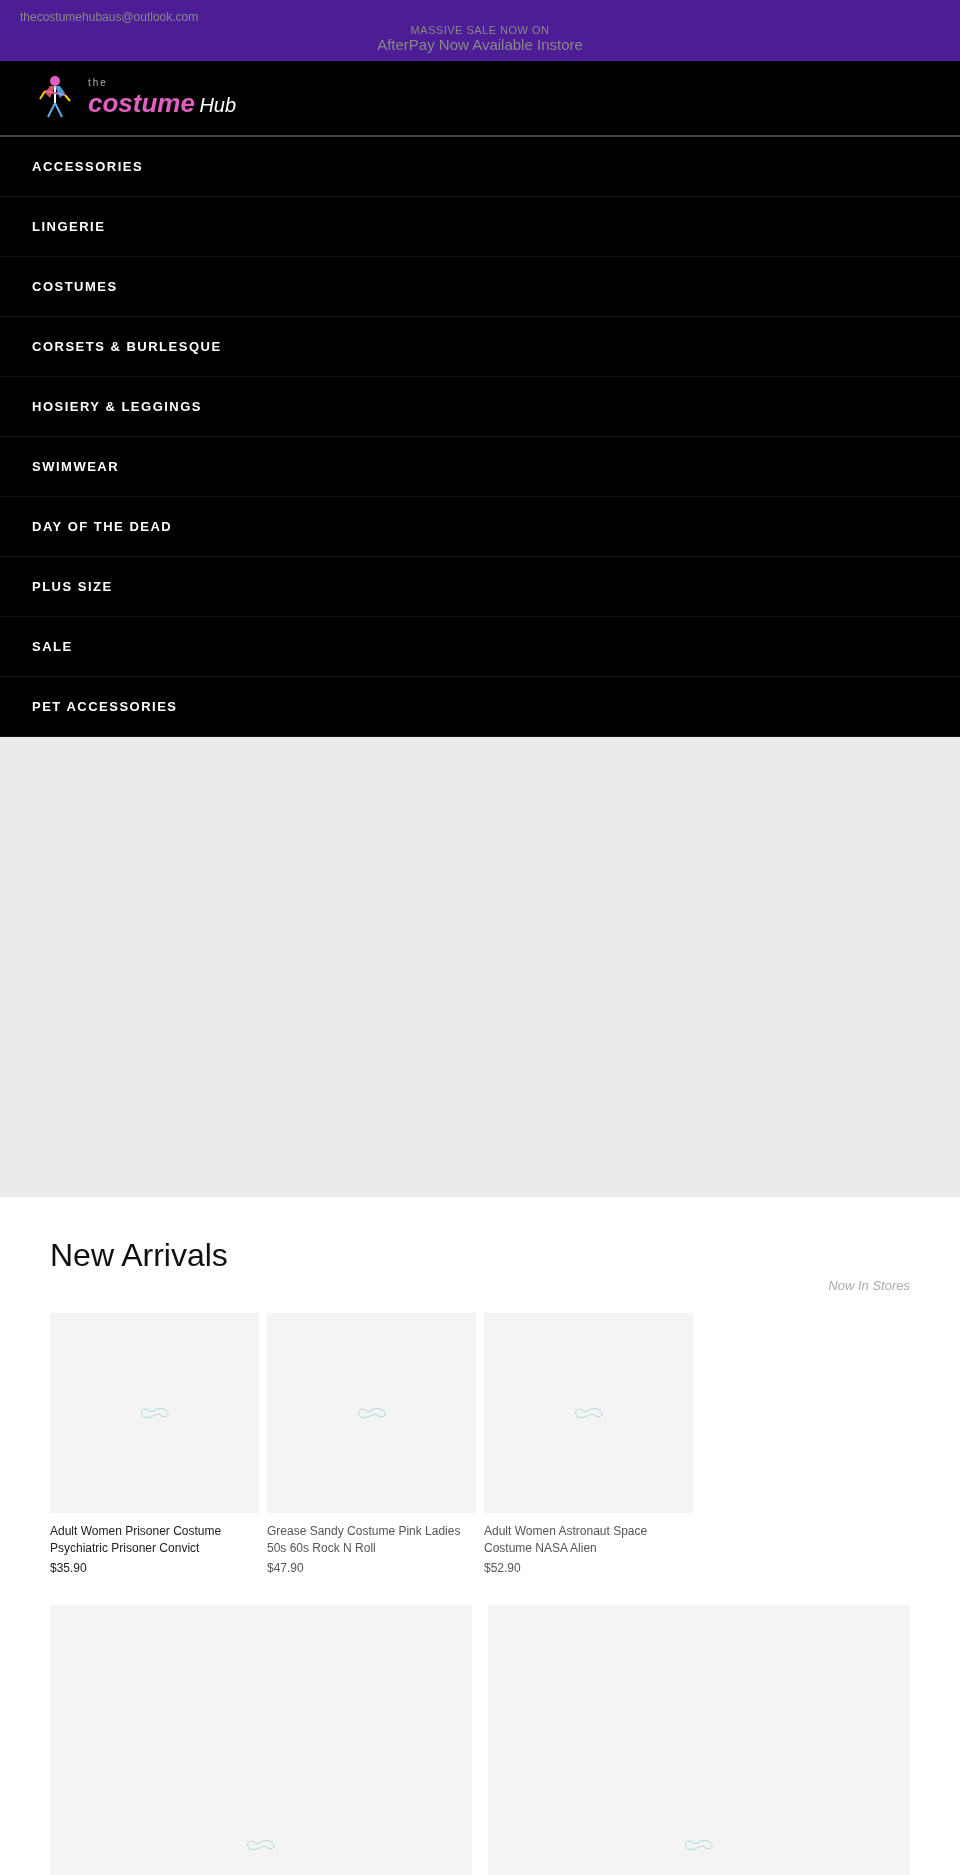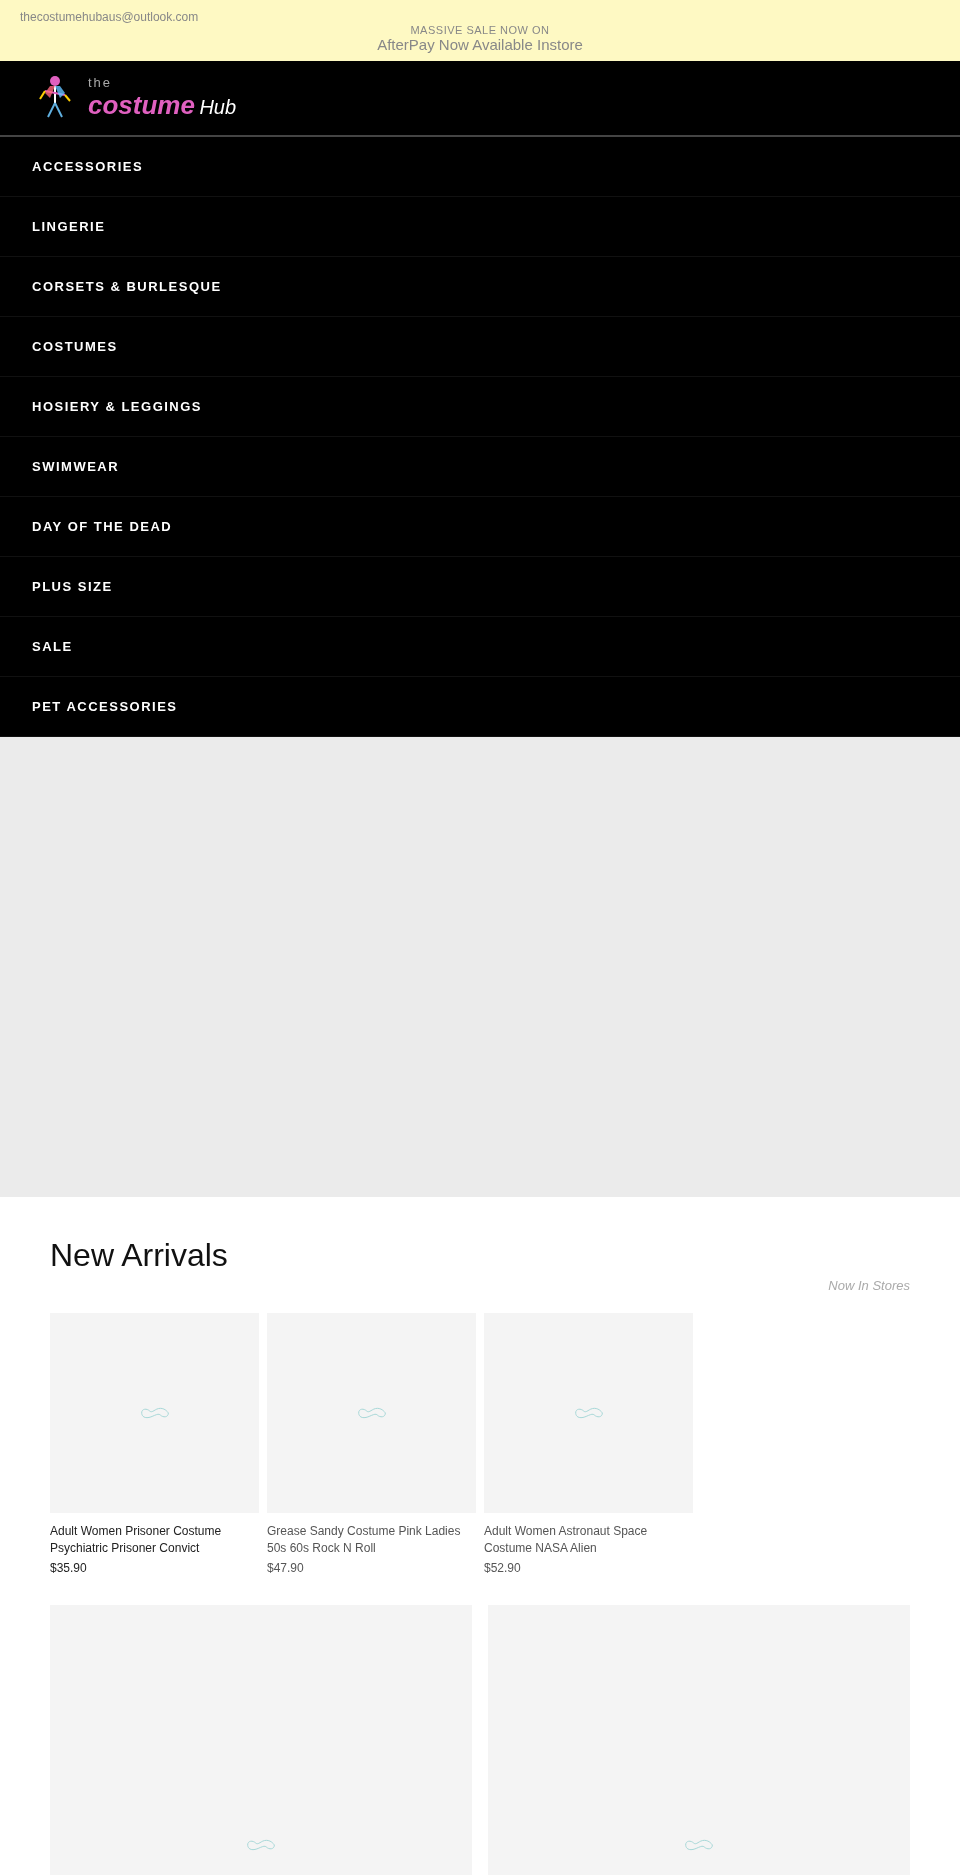--- a/index.html
+++ b/index.html
@@ -1,20 +1,20 @@
 <!DOCTYPE html>
 <html><head>
   <meta charset="utf-8">
   <style>
     * { margin: 0; padding: 0; box-sizing: border-box; }
     body { font-family: Arial, sans-serif; background: #f5f5f5; width: 960px; }
 
     
     .top-bar {
-      background: #fef9c3;
+      background: #4c1d95;
       padding: 10px 20px 8px;
       font-size: 12px;
       color: #888;
     }
     .top-bar .email { color: #888; }
     .top-bar .sale { text-align: center; color: #888; font-size: 11px; letter-spacing: 0.5px; }
     .top-bar .afterpay { text-align: center; color: #888; font-size: 15px; }
 
     
     .site-header {
@@ -151,34 +151,34 @@
       <line x1="15" y1="18" x2="35" y2="22" stroke="#e060c0" stroke-width="2"></line>
       <line x1="25" y1="30" x2="18" y2="44" stroke="#60b0e0" stroke-width="2"></line>
       <line x1="25" y1="30" x2="32" y2="44" stroke="#60b0e0" stroke-width="2"></line>
 
       <polyline points="20,13 15,20 20,25 25,13" fill="#ff6680" opacity="0.8"></polyline>
       <polyline points="30,13 35,20 30,25 25,13" fill="#60c0ff" opacity="0.8"></polyline>
       <line x1="15" y1="18" x2="10" y2="26" stroke="#ffcc00" stroke-width="2"></line>
       <line x1="35" y1="22" x2="40" y2="28" stroke="#ffcc00" stroke-width="2"></line>
     </svg>
     <div>
-      <span style="color:#aaa; font-size:13px; letter-spacing:2px; display:block;">the</span>
+      <span style="color:#aaa; font-size:10px; letter-spacing:2px; display:block;">the</span>
       <span style="display:inline-block;">
         <span style="color:#e060c0; font-style:italic; font-size:26px; font-weight:bold; letter-spacing:0;">costume</span>
         <span style="color:white; font-style:italic; font-size:20px; font-weight:300;">Hub</span>
       </span>
     </div>
   </div>
 </div>
 
 <nav class="nav-menu">
   <div class="nav-item">ACCESSORIES</div>
   <div class="nav-item">LINGERIE</div>
+  <div class="nav-item">COSTUMES</div>
   <div class="nav-item">CORSETS &amp; BURLESQUE</div>
-  <div class="nav-item">COSTUMES</div>
   <div class="nav-item">HOSIERY &amp; LEGGINGS</div>
   <div class="nav-item">SWIMWEAR</div>
   <div class="nav-item">DAY OF THE DEAD</div>
   <div class="nav-item">PLUS SIZE</div>
   <div class="nav-item">SALE</div>
   <div class="nav-item">PET ACCESSORIES</div>
 </nav>
 
 <div class="gray-section"></div>
 

